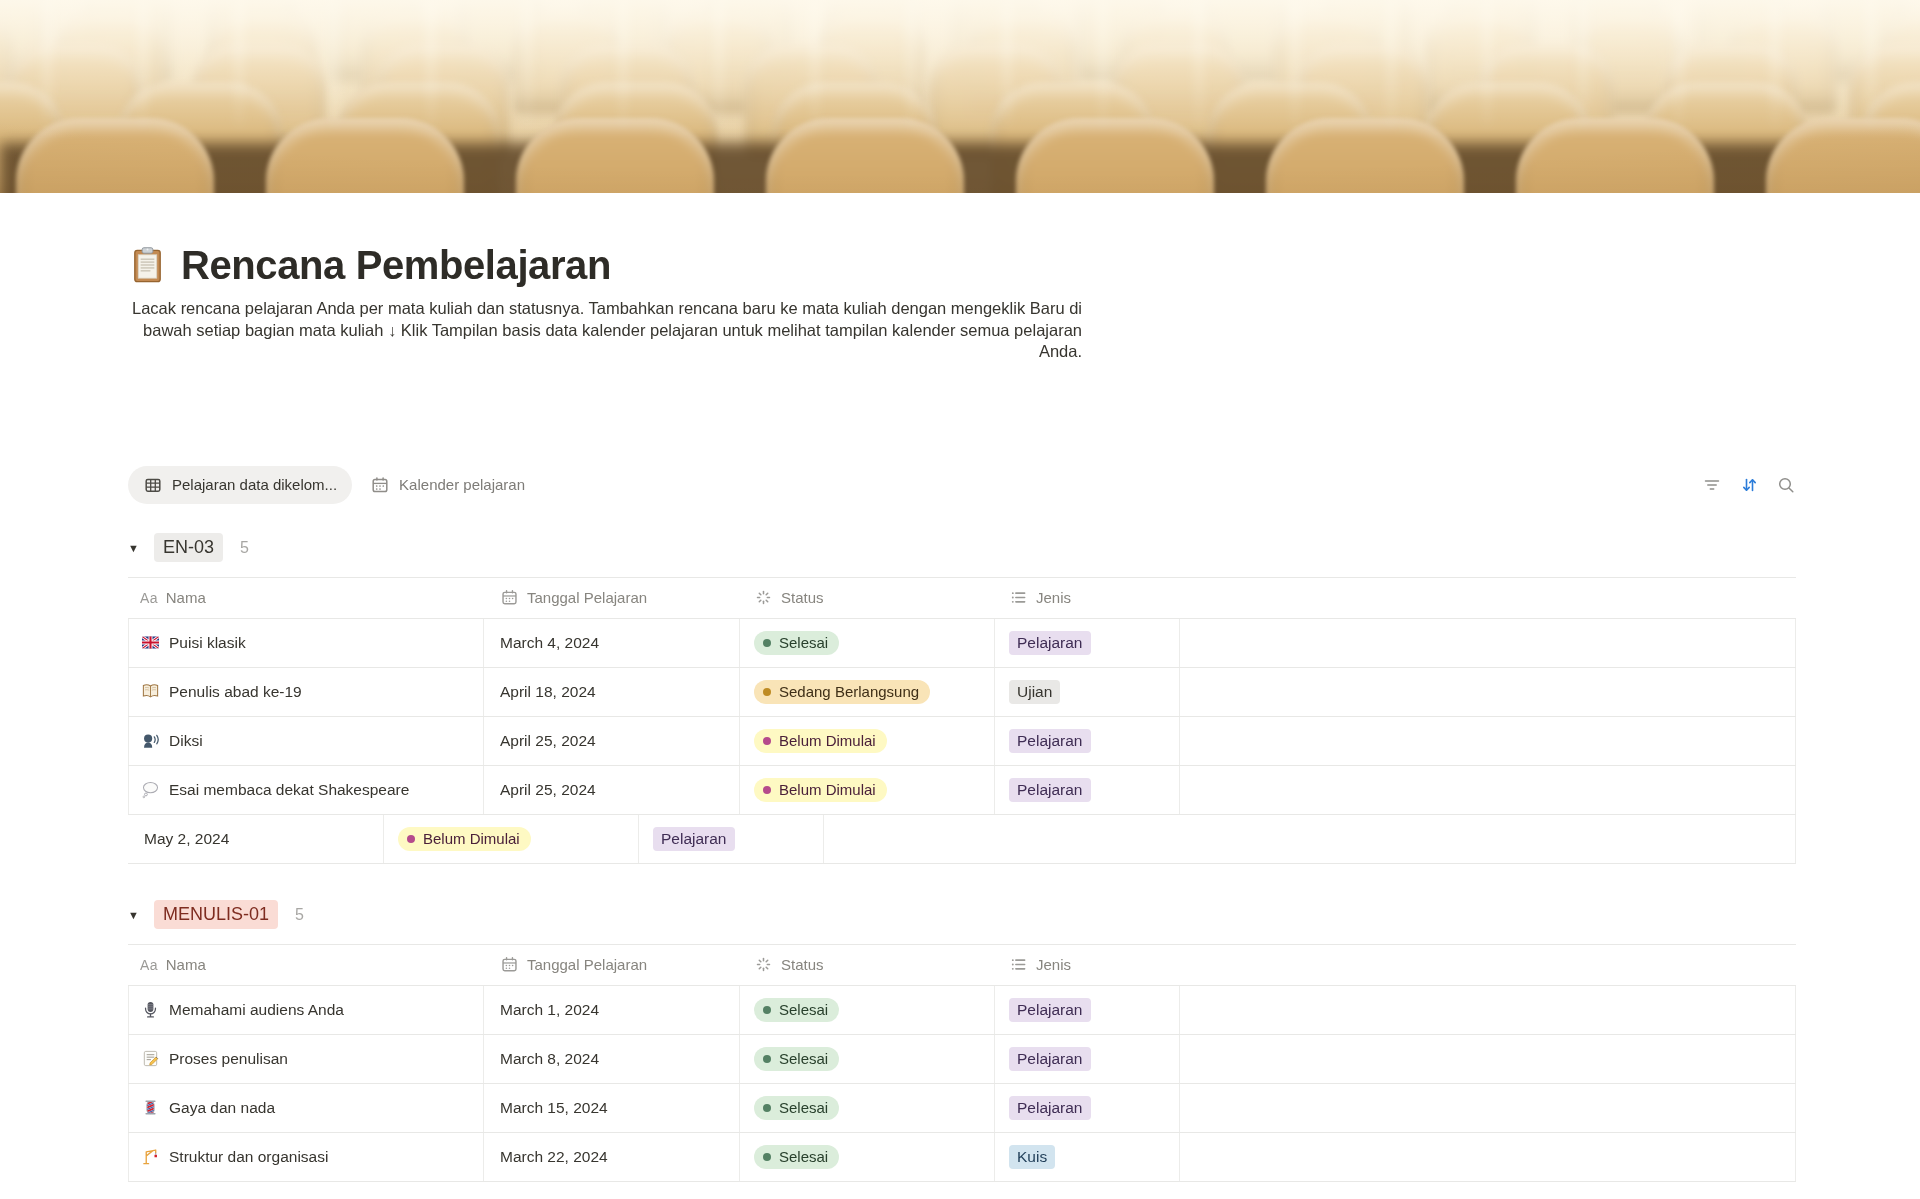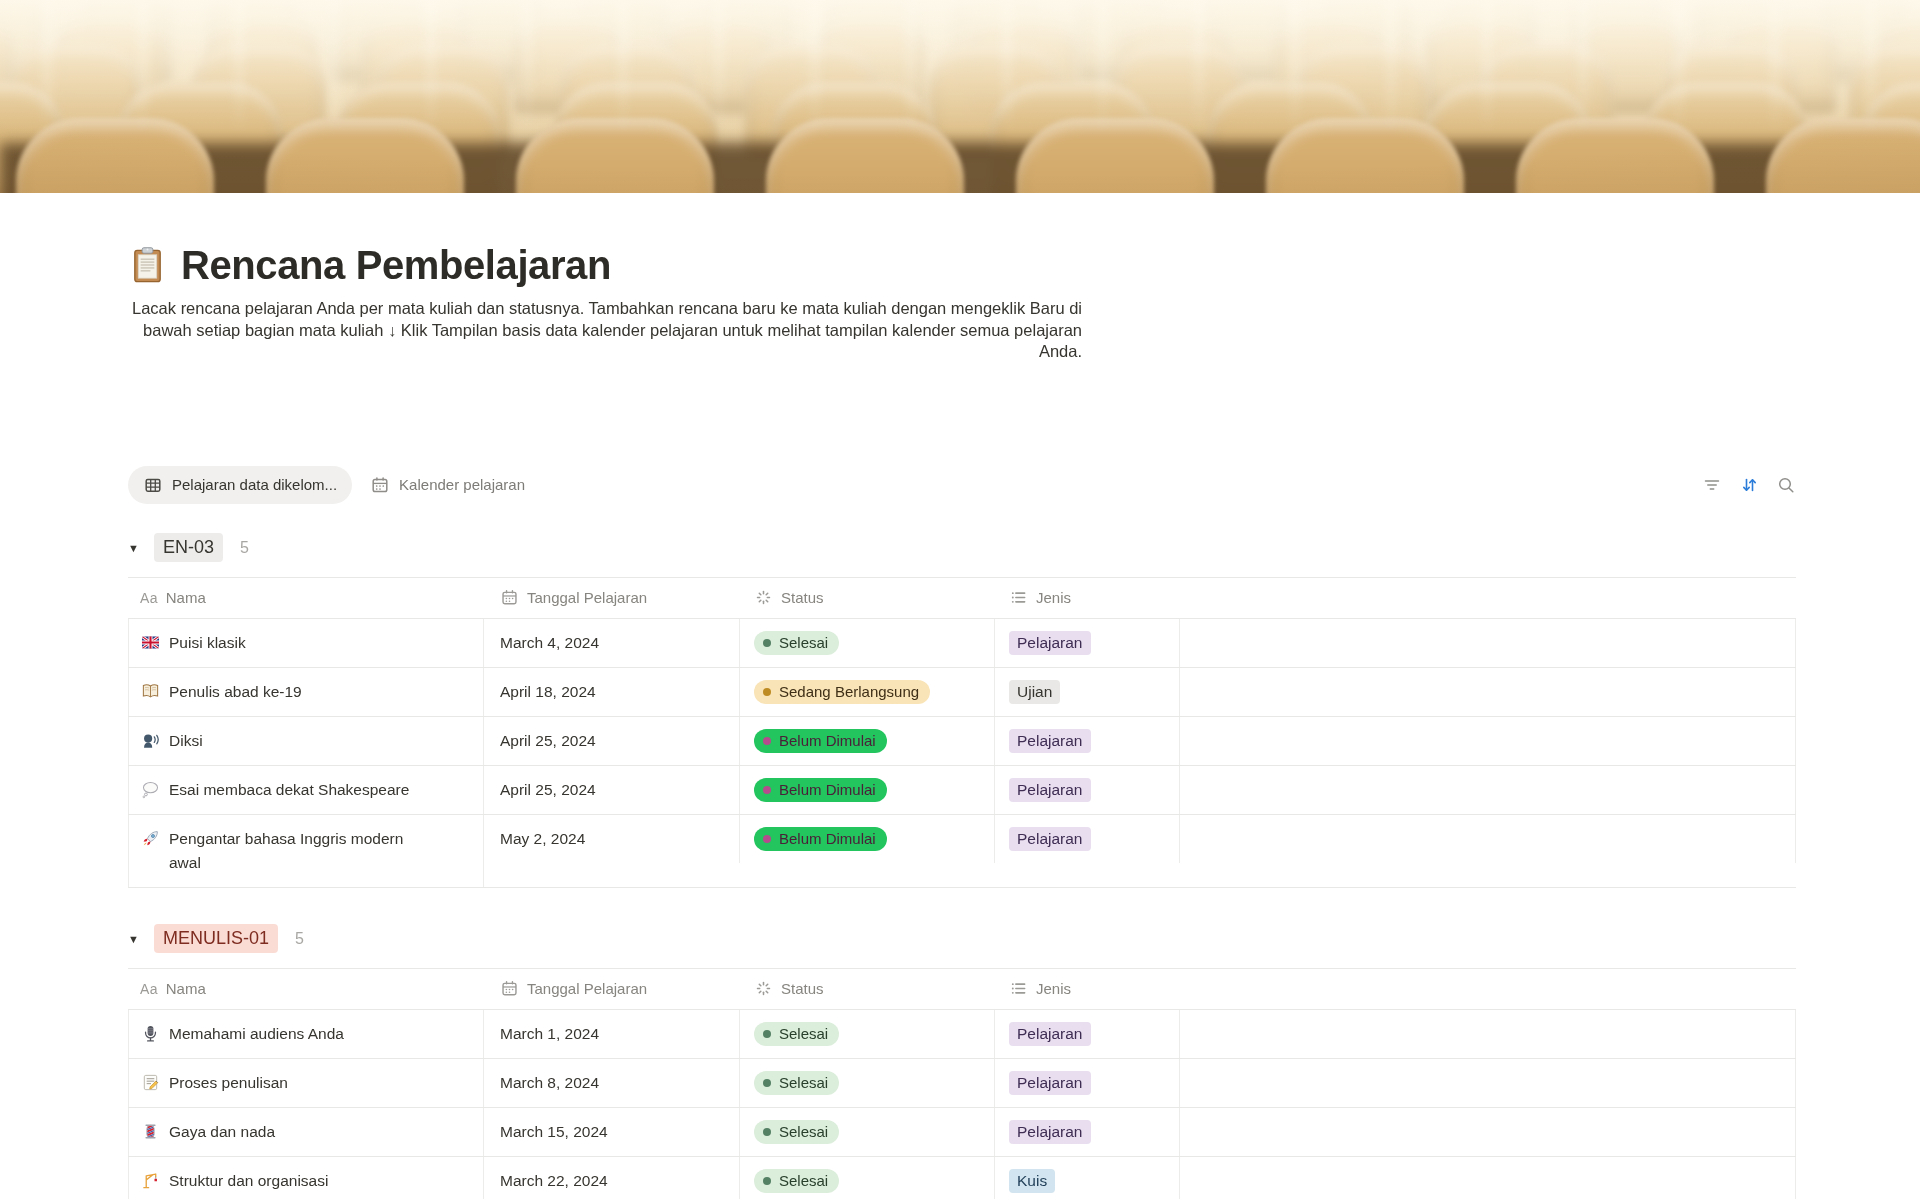--- a/index.html
+++ b/index.html
@@ -98,21 +98,21 @@
   .c-fill { flex:1; border-right:1px solid var(--vline); }
   .emo { width:19px; height:19px; flex:none; margin-top:2.5px; }
   .nm { font-size:15.5px; line-height:24px; color:#37352F; max-width:252px; font-weight:500; }
   .dt { font-size:15.5px; line-height:24px; color:#37352F; }
 
   .pill { display:inline-flex; align-items:center; gap:8px; height:24px;
           padding:0 11px 0 9px; border-radius:12px; font-size:15px; }
   .dot { width:8px; height:8px; border-radius:50%; flex:none; }
   .st-done { background:#DBEDDB; color:#28402C; } .st-done .dot { background:#548164; }
   .st-progress { background:#F9E4B7; color:#3F2F17; } .st-progress .dot { background:#BE8B23; }
-  .st-notstarted { background:#22c55e; color:#4A2039; } .st-notstarted .dot { background:#B54A8C; }
+  .st-notstarted { background:#fef9c3; color:#4A2039; } .st-notstarted .dot { background:#B54A8C; }
 
   .tbadge { display:inline-block; height:24px; line-height:24px; padding:0 8px;
             border-radius:4px; font-size:15.5px; }
   .ty-purple { background:#E8DEEF; color:#3F2D54; }
   .ty-gray { background:#E9E8E6; color:#37352F; }
   .ty-blue { background:#D2E4EF; color:#1F3D57; }
 </style>
 </head>
 <body>
 
@@ -433,26 +433,20 @@
       <div class="c c-date"><span class="dt">April 25, 2024</span></div>
       <div class="c c-status"><span class="pill st-notstarted">
             <i class="dot"></i>
             <span>Belum Dimulai</span>
           </span></div>
       <div class="c c-type"><span class="tbadge ty-purple">Pelajaran</span></div>
       <div class="c c-fill"></div>
     </div>
 
     <div class="trow">
-      <div class="c c-name">
-          <svg class="emo">
-            <use href="#i-rocket"></use>
-          </svg>
-        <span class="nm">Pengantar bahasa Inggris modern awal</span>
-        </div>
       <div class="c c-date"><span class="dt">May 2, 2024</span></div>
       <div class="c c-status"><span class="pill st-notstarted">
             <i class="dot"></i>
             <span>Belum Dimulai</span>
           </span></div>
       <div class="c c-type"><span class="tbadge ty-purple">Pelajaran</span></div>
       <div class="c c-fill"></div>
     </div>
   </div>
 

